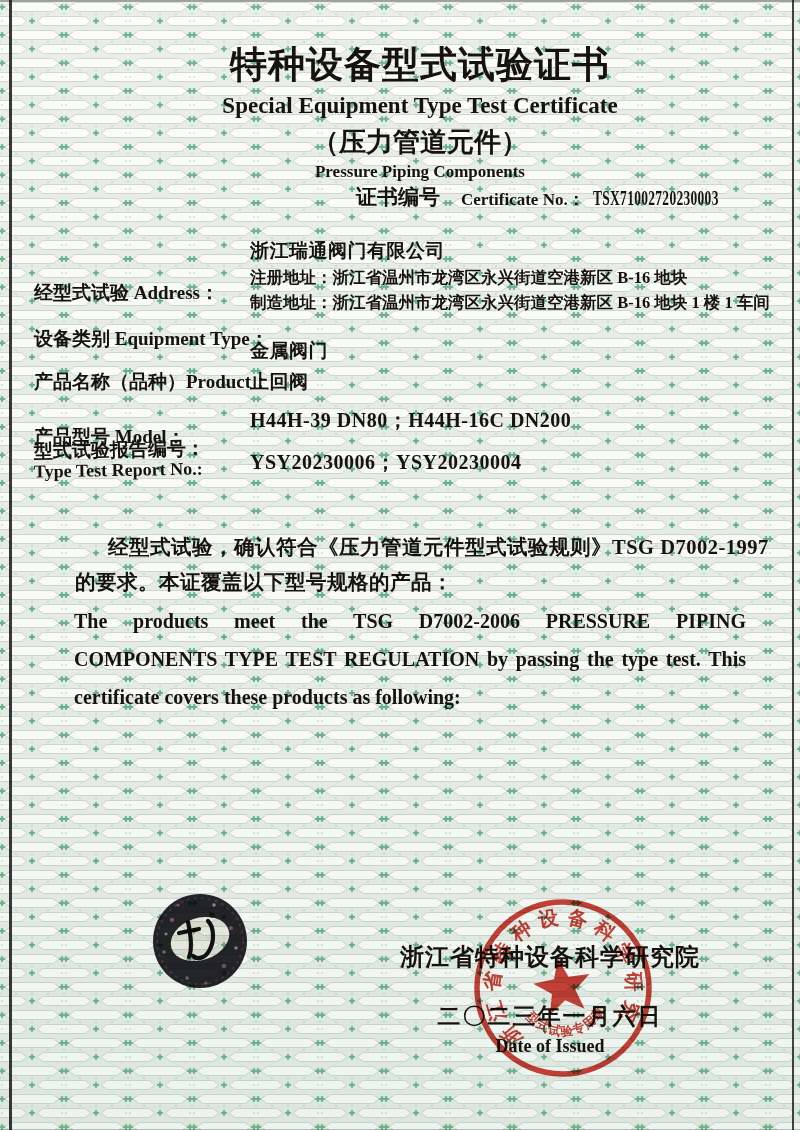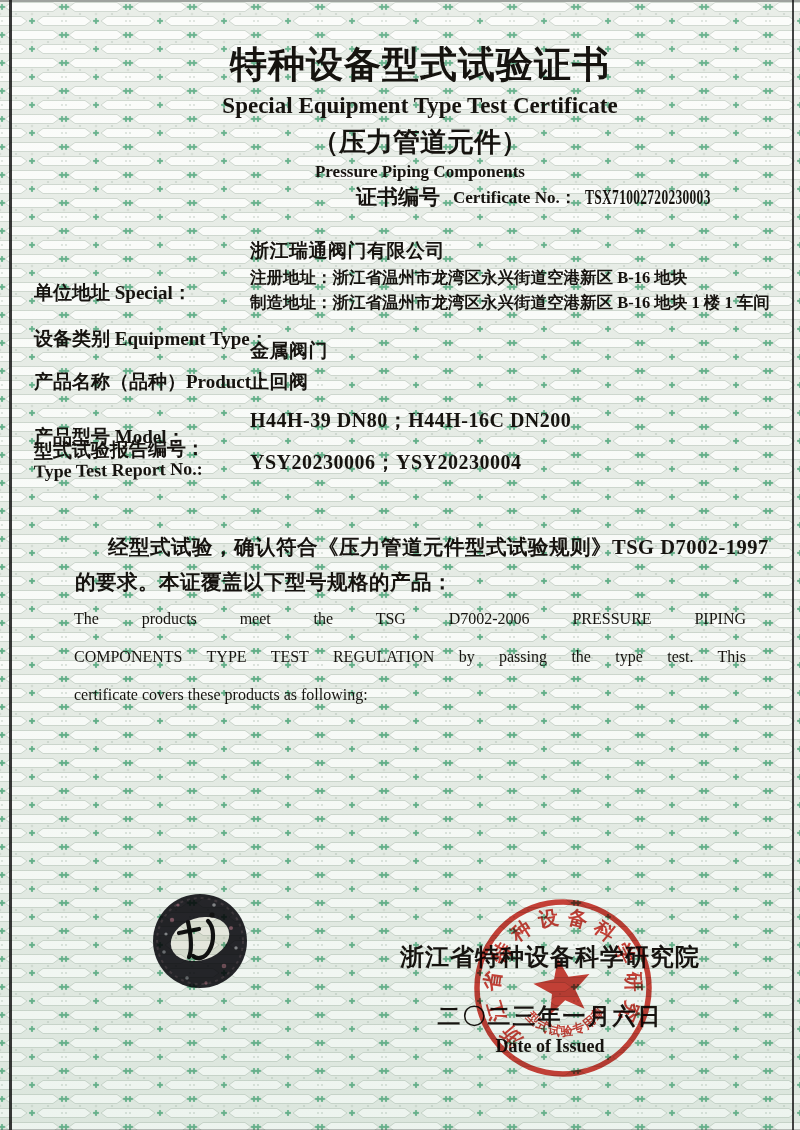--- a/index.html
+++ b/index.html
@@ -20,34 +20,34 @@
 
   .title-zh { left:30px; top:40px; width:780px; text-align:center;
               font-size:37px; font-weight:bold; letter-spacing:1px; }
   .title-en { left:30px; top:93px; width:780px; text-align:center;
               font-size:23px; font-weight:bold; }
   .paren-zh { left:30px; top:124px; width:780px; text-align:center;
               font-size:27px; font-weight:bold; }
   .paren-en { left:30px; top:162px; width:780px; text-align:center;
               font-size:17px; font-weight:bold; }
 
-  .certline { left:356px; top:183px; display:flex; align-items:center; }
+  .certline { left:356px; top:183px; display:flex; align-items:flex-end; }
   .certline .zh { font-size:21px; font-weight:bold; }
-  .certline .en { font-size:17px; font-weight:bold; margin-left:13px; }
+  .certline .en { font-size:17px; font-weight:bold; margin-left:21px; }
   .certline .no { font-size:21px; font-weight:bold; margin-left:8px;
                   display:inline-block; transform:scaleX(.64); transform-origin:left center;
                   letter-spacing:.5px; }
 
   .flabel { left:34px; font-size:19px; font-weight:bold; }
   .fvalue { left:250px; font-size:19px; font-weight:bold; letter-spacing:.5px; }
   .addr   { left:250px; font-size:16.5px; font-weight:bold; }
   .mono20 { font-size:20px; }
 
   .zh-par { font-size:20.5px; font-weight:600; letter-spacing:.5px; }
-  .en-line { position:absolute; left:74px; width:672px; font-size:16px; font-weight:normal;
+  .en-line { position:absolute; left:74px; width:672px; font-size:20px; font-weight:bold;
              text-align:justify; text-align-last:justify; white-space:normal; }
   .en-last { text-align:left; text-align-last:left; }
 
   .spec { left:40px; top:798px; width:740px; text-align:center;
           font-size:21px; font-weight:bold; letter-spacing:.5px; }
 
   .footer-col { position:absolute; left:305px; width:490px; text-align:center; }
   .f-zh  { top:941px;  font-size:24px; font-weight:bold; letter-spacing:1px; }
   .f-en  { top:973px;  font-size:18px; font-weight:bold; word-spacing:5px; }
   .f-date{ top:1001px; font-size:23px; font-weight:bold; letter-spacing:2px; }
@@ -109,21 +109,21 @@
     <div class="abs paren-en">Pressure Piping Components</div>
 
     <div class="abs certline">
       <span class="zh">证书编号</span>
       <span class="en">Certificate No.：</span>
       <span class="no">TSX71002720230003</span>
     </div>
 
     <div class="abs fvalue" style="top:238px">浙江瑞通阀门有限公司</div>
 
-    <div class="abs flabel" style="top:280px">单位地址 Special：</div>
+    <div class="abs flabel" style="top:280px">经型式试验 Address：</div>
     <div class="abs addr" style="top:267px">注册地址：浙江省温州市龙湾区永兴街道空港新区 B-16 地块</div>
     <div class="abs addr" style="top:292px">制造地址：浙江省温州市龙湾区永兴街道空港新区 B-16 地块 1 楼 1 车间</div>
 
     <div class="abs flabel" style="top:326px">设备类别 Equipment Type：</div>
     <div class="abs fvalue" style="top:338px">金属阀门</div>
 
     <div class="abs flabel" style="top:369px">产品名称（品种）Product：</div>
     <div class="abs fvalue" style="top:369px">止回阀</div>
 
     <div class="abs flabel" style="top:424px">产品型号 Model：</div>

